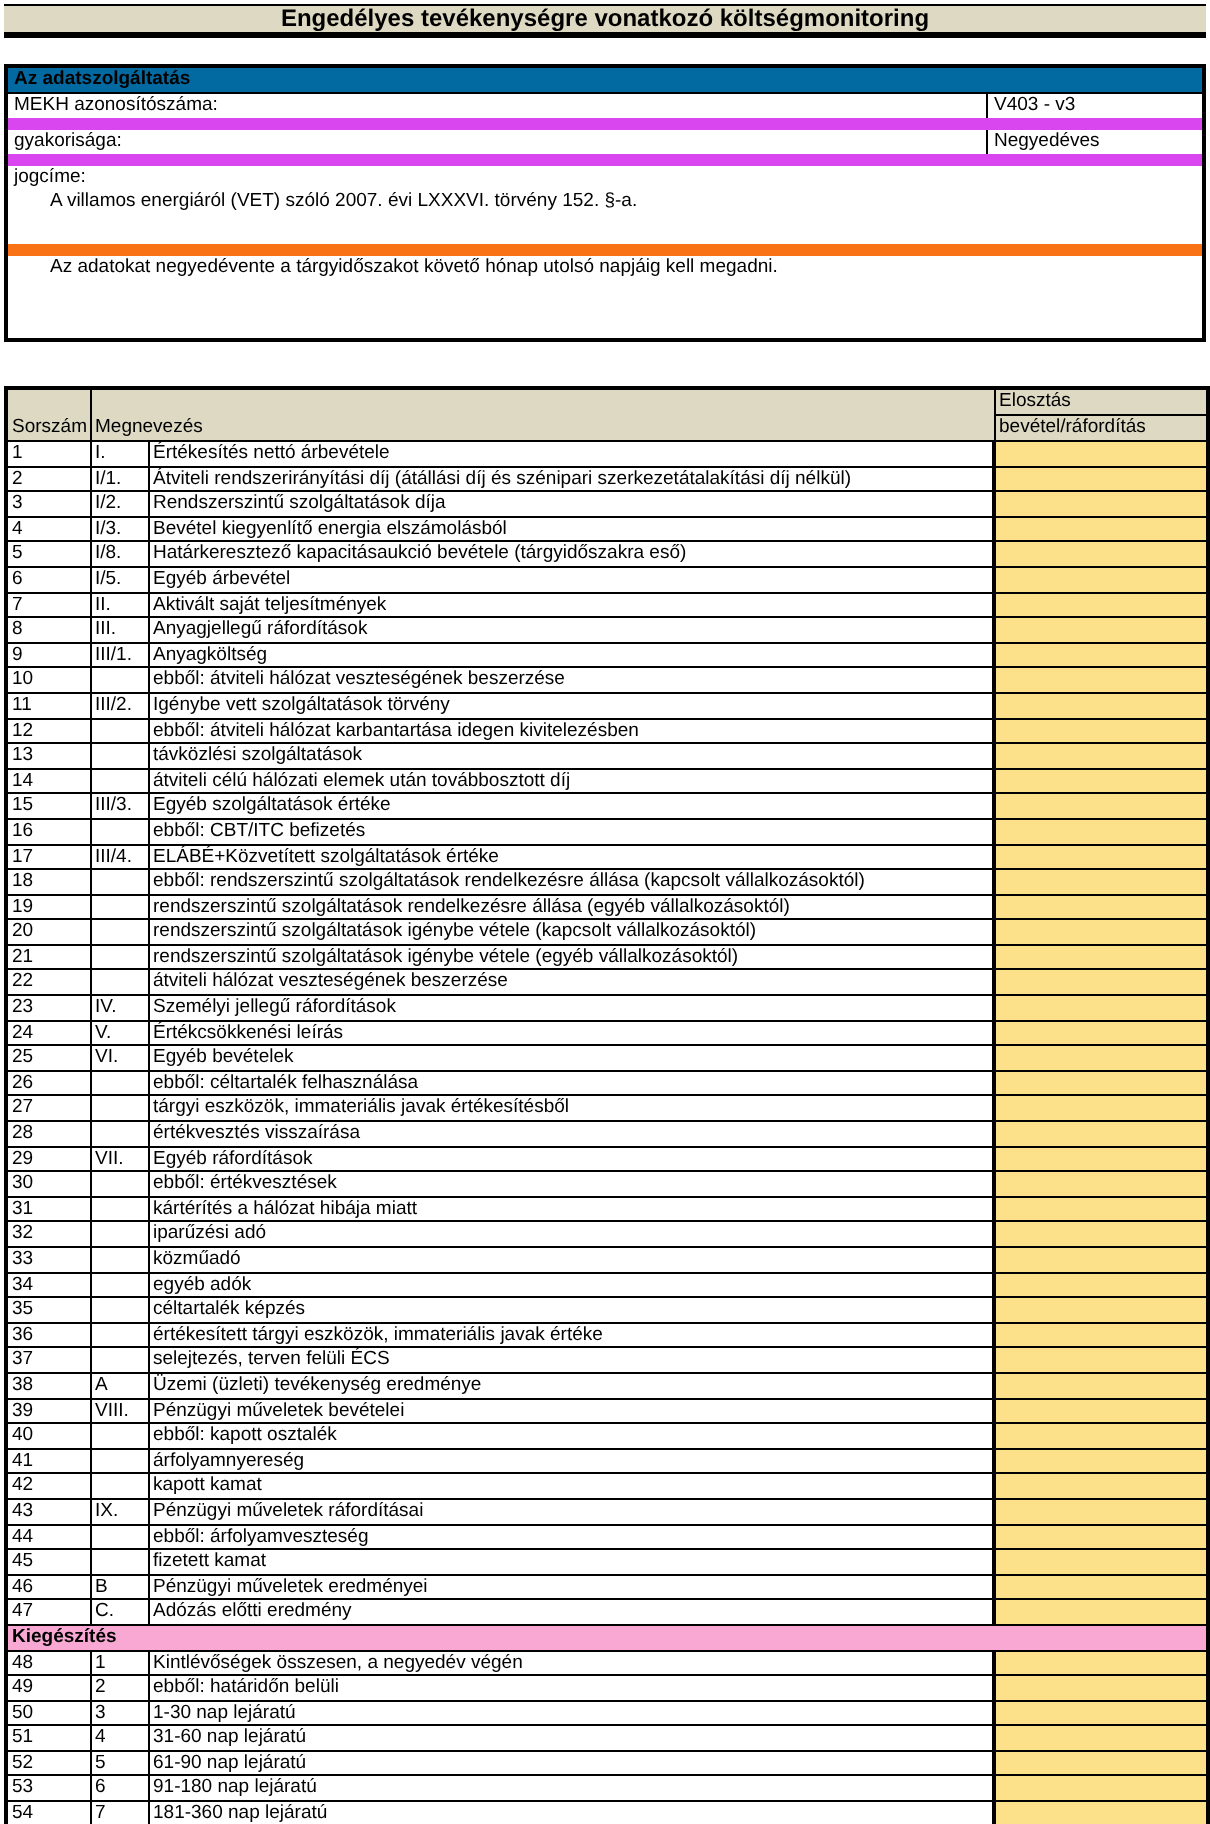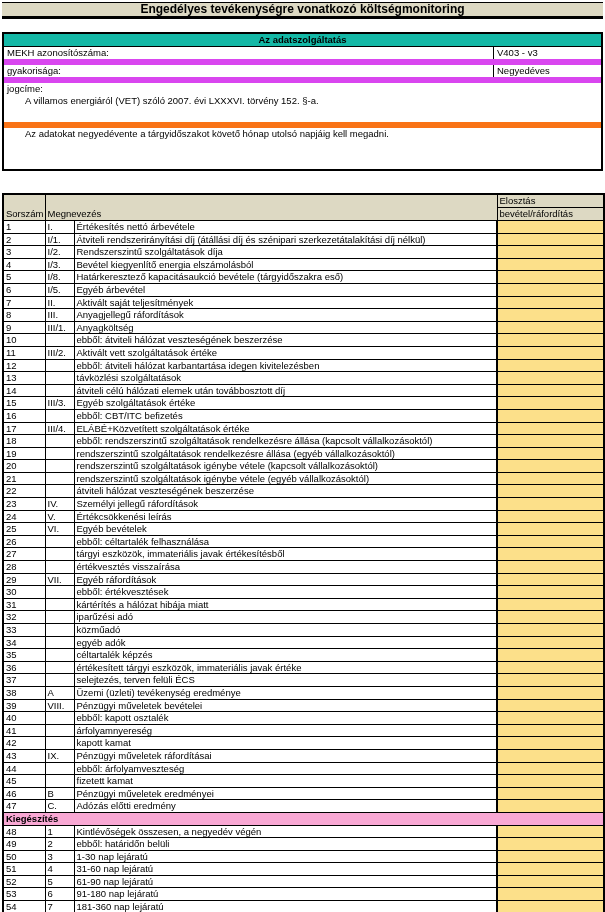--- a/index.html
+++ b/index.html
@@ -10,22 +10,22 @@
   }
   
   .title-band {
     margin:2px 2px 0 2px; height:13px; line-height:13px;
     background:#DDD9C3; border-top:1px solid #000; border-bottom:3px solid #000;
     text-align:center; font-weight:bold; font-size:12px;
   }
   
   .info-box { margin:13px 2px 0 2px; border:2px solid #000; }
   .info-header {
-    background:#14b8a6; font-weight:bold; height:12px; line-height:12px;
-    padding:0 3px; border-bottom:1px solid #000;text-align:center;
+    background:#0369a1; font-weight:bold; height:12px; line-height:12px;
+    padding:0 3px; border-bottom:1px solid #000;
   }
   .info-row { display:flex; height:12px; line-height:12px; border-bottom:6px solid #d946ef; }
   .info-row .lbl { flex:1; padding:0 3px; }
   .info-row .val { width:101px; border-left:1px solid #000; padding:0 3px; }
   .info-block { padding:0 3px; }
   .info-block .line1 { height:12px; line-height:12px; }
   .info-block .line2 { height:12px; line-height:12px; padding-left:18px; }
   .info-block.jogcim   { height:39px; border-bottom:6px solid #f97316; }
   .info-block.hatarido { height:41px; }
   
@@ -146,21 +146,21 @@
       </tr>
       <tr>
         <td class="td-num">10</td>
         <td class="td-code"></td>
         <td class="td-name">ebből: átviteli hálózat veszteségének beszerzése</td>
         <td class="td-value"></td>
       </tr>
       <tr>
         <td class="td-num">11</td>
         <td class="td-code">III/2.</td>
-        <td class="td-name">Aktivált vett szolgáltatások értéke</td>
+        <td class="td-name">Igénybe vett szolgáltatások törvény</td>
         <td class="td-value"></td>
       </tr>
       <tr>
         <td class="td-num">12</td>
         <td class="td-code"></td>
         <td class="td-name">ebből: átviteli hálózat karbantartása idegen kivitelezésben</td>
         <td class="td-value"></td>
       </tr>
       <tr>
         <td class="td-num">13</td>

